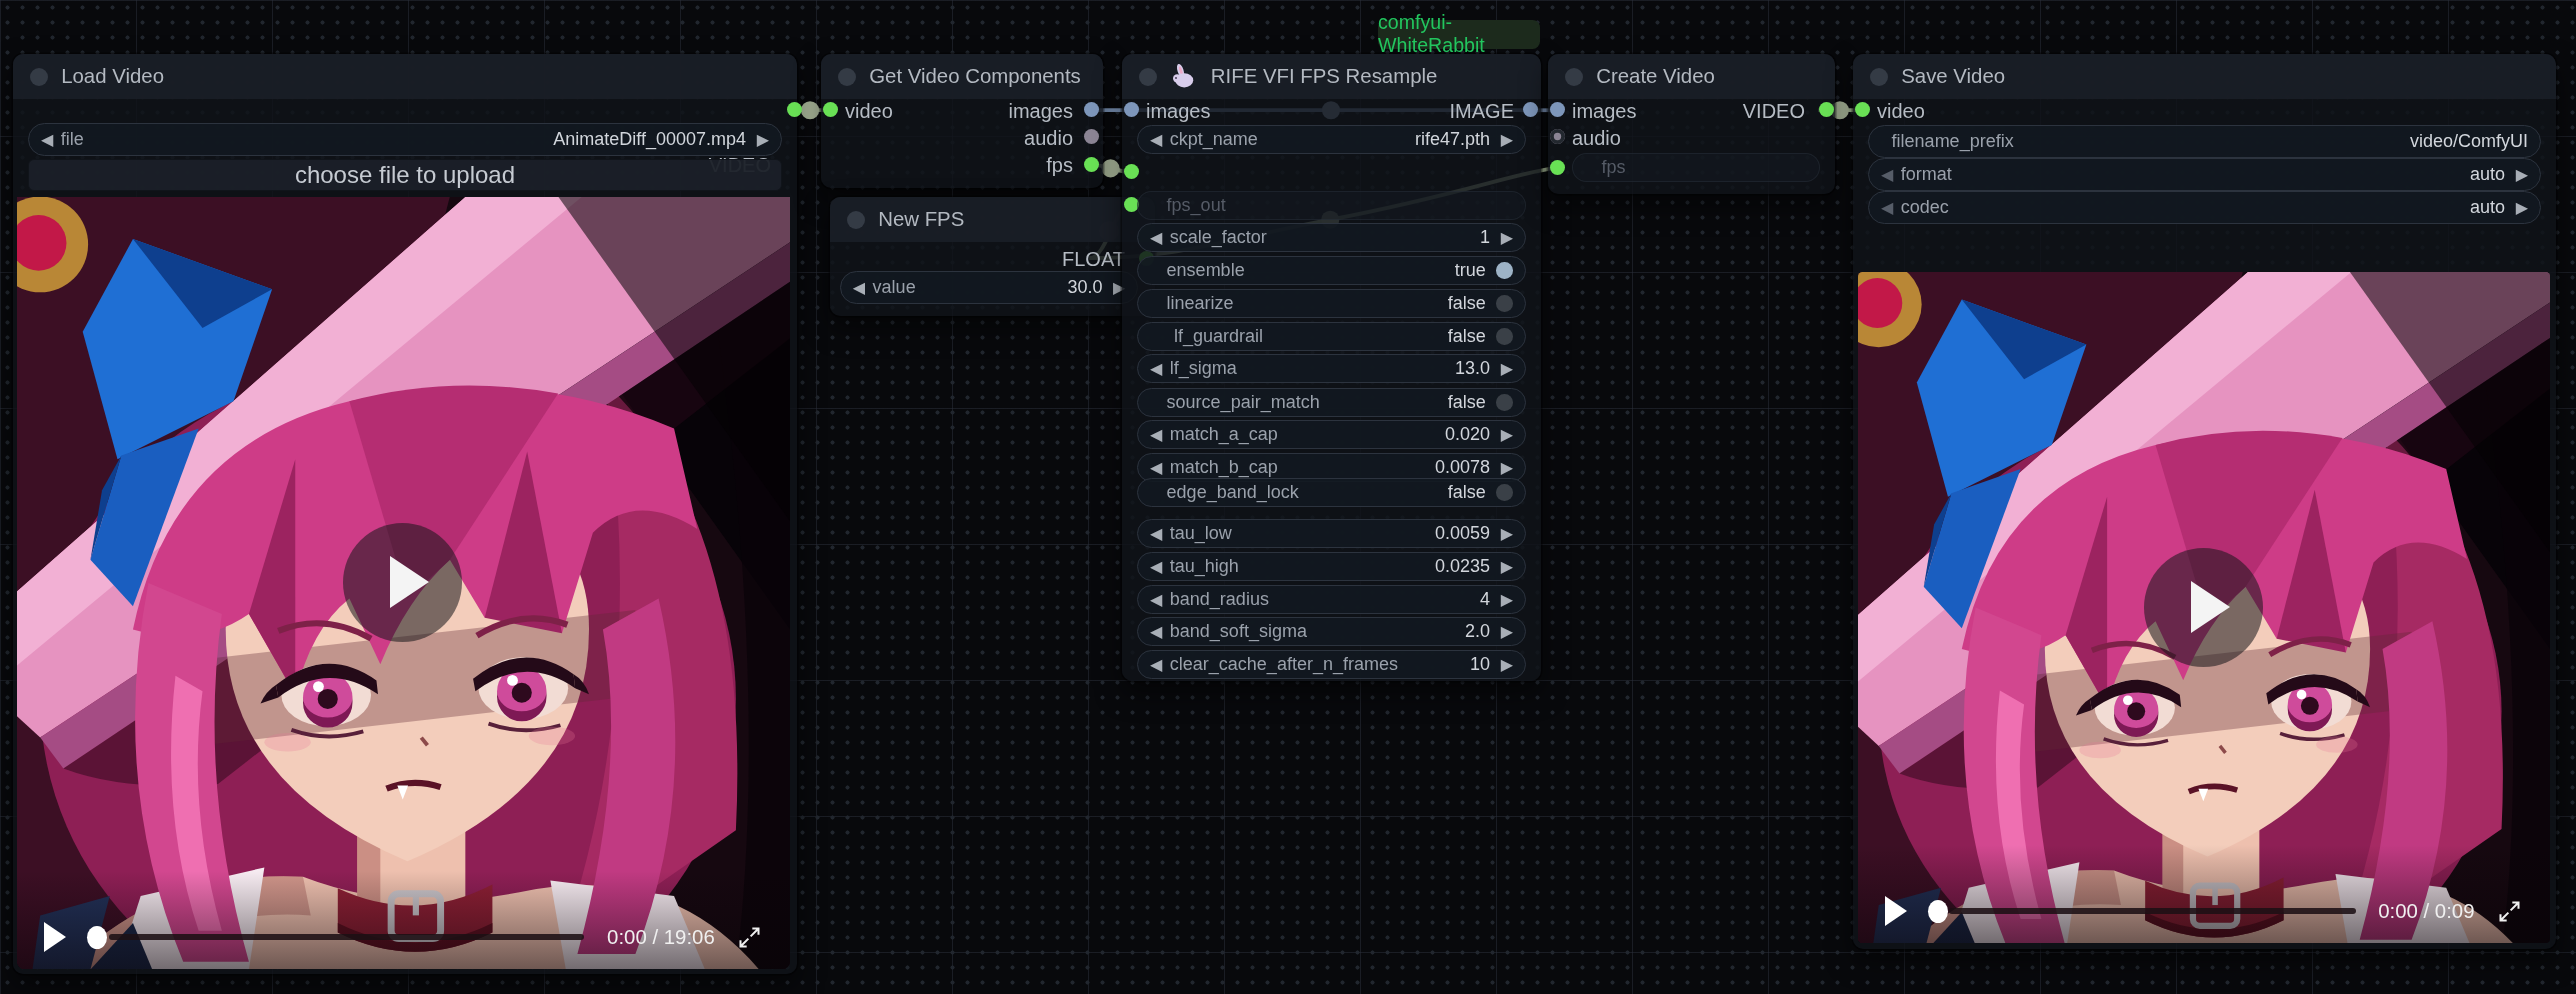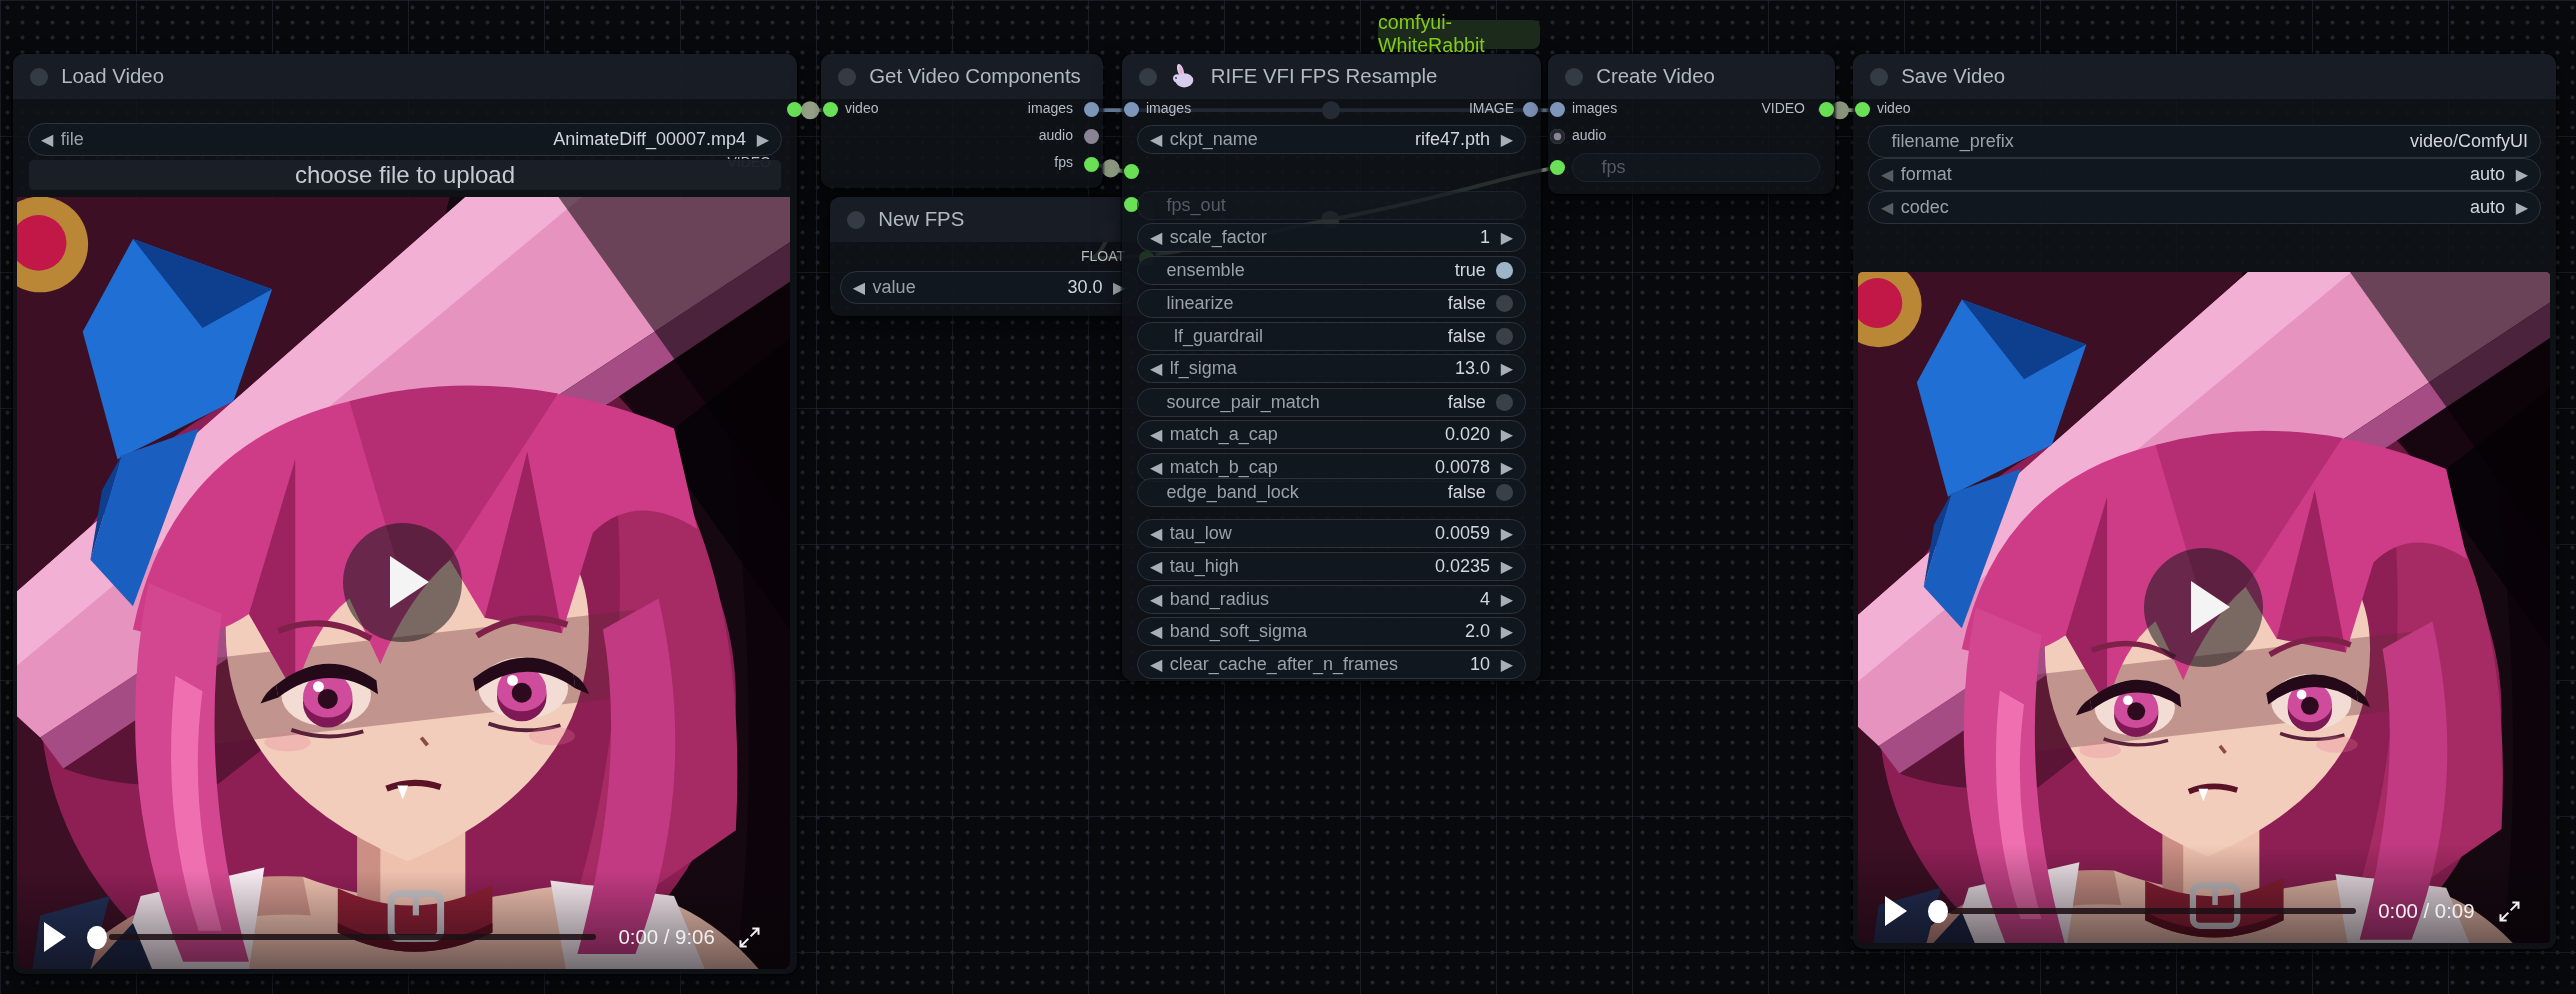--- a/index.html
+++ b/index.html
@@ -14,21 +14,21 @@
   .links{position:absolute;inset:0;z-index:1;pointer-events:none;}
   .node{position:absolute;z-index:2;background:rgba(15,19,25,.84);border-radius:10.6px;
     box-shadow:0 0 0 1.5px rgba(0,0,0,.4),0 12px 26px rgba(0,0,0,.5);}
   .nhead{position:absolute;left:0;right:0;top:0;height:45px;background:rgba(25,30,38,.94);
     border-radius:10.6px 10.6px 0 0;display:flex;align-items:center;gap:13.6px;padding:0 16.6px;box-sizing:border-box;}
   .cdot{width:18px;height:18px;border-radius:50%;background:#343b45;flex:none;}
   .ntitle{color:#b3b9c1;font-size:20.4px;white-space:nowrap;}
   .port{position:absolute;width:15px;height:15px;border-radius:50%;}
   .port.in{left:1.5px;}  .port.out{right:4.5px;}
   .pg{background:#69e055;} .pb{background:#7d96ba;} .pa{background:#8b8494;}
-  .plabel{position:absolute;font-size:14px;color:#b6bcc4;white-space:nowrap;}
+  .plabel{position:absolute;font-size:20px;color:#b6bcc4;white-space:nowrap;}
   .plabel.l{left:24px;} .plabel.r{right:30px;text-align:right;}
   .widget{position:absolute;left:15px;right:15px;height:29px;border-radius:15px;
     background:rgba(18,24,32,.9);border:1.5px solid #2c333e;display:flex;align-items:center;
     padding:0 12px;box-sizing:border-box;font-size:18px;color:#c7ccd3;}
   .widget .wlabel{color:#9aa1ab;margin-left:7.5px;white-space:nowrap;}
   .widget .wvalue{margin-left:auto;color:#d2d6dc;white-space:nowrap;}
   .arr{color:#a8aeb6;font-size:16px;flex:none;line-height:1;}
   .arr.right{margin-left:10.6px;}
   .arr.dima{color:#565d68;}
   .widget.dim{border-color:rgba(44,51,62,.45);background:rgba(20,25,33,.5);}
@@ -153,21 +153,21 @@
     <circle cx="1469" cy="306" r="13" fill="#b2c0a2"></circle>
     <path d="M1498,146 H2028" stroke="#7d96ba" stroke-width="5" fill="none"></path>
     <circle cx="1763" cy="146" r="12" fill="#93a6bf"></circle>
     <path d="M1443,342 C1560,342 1620,318 1762,291 C1930,259 2004,230 2062,222" stroke="#a6b896" stroke-width="5" fill="none"></path>
     <circle cx="1762" cy="291" r="12" fill="#b2c0a2"></circle>
     <path d="M2028,146 H2062" stroke="#7d96ba" stroke-width="5" fill="none"></path>
     <path d="M2408,146 H2467" stroke="#a6b896" stroke-width="5" fill="none"></path>
     <circle cx="2437" cy="146" r="12" fill="#b2c0a2"></circle>
   </svg>
 
-  <div class="badge" style="left:1378px;top:19.6px;width:162px;height:29px;background:#1c2a1c;color:#84cc16;">comfyui-WhiteRabbit</div>
+  <div class="badge" style="left:1378px;top:19.6px;width:162px;height:29px;background:#1c2a1c;color:#22c55e;">comfyui-WhiteRabbit</div>
 
   <div class="node" style="left:13px;top:54px;width:784px;height:920px;">
     <div class="nhead">
       <div class="cdot"></div>
       <div class="ntitle">Load Video</div>
     </div>
     <div class="plabel r" style="top:100px;right:26px;">VIDEO</div>
     <div class="port out pg" style="top:48px;right:-5.3px;"></div>
     <div class="widget" style="top:69px;height:33px;border-radius:16.6px;">
       <span class="arr">◀</span>
@@ -181,21 +181,21 @@
           <use href="#girl-art"></use>
         </svg>
       <div class="shade"></div>
       <div class="play-overlay">
           <div class="tri"></div>
         </div>
       <div class="player">
         <div class="pbtn"></div>
         <div class="scrub"></div>
         <div class="track"></div>
-        <div class="ptime">0:00 / 9:06</div>
+        <div class="ptime">0:00 / 19:06</div>
         <svg class="expand" width="27" height="27" viewBox="0 0 24 24">
           <path d="M14.5 4 H20 V9.5 M20 4 L13 11 M9.5 20 H4 V14.5 M4 20 L11 13" stroke="#f0f0f0" stroke-width="1.8" fill="none"></path>
         </svg>
       </div>
     </div>
   </div>
 
   <div class="node" style="left:821px;top:54px;width:282px;height:134px;">
     <div class="nhead">
       <div class="cdot"></div>

